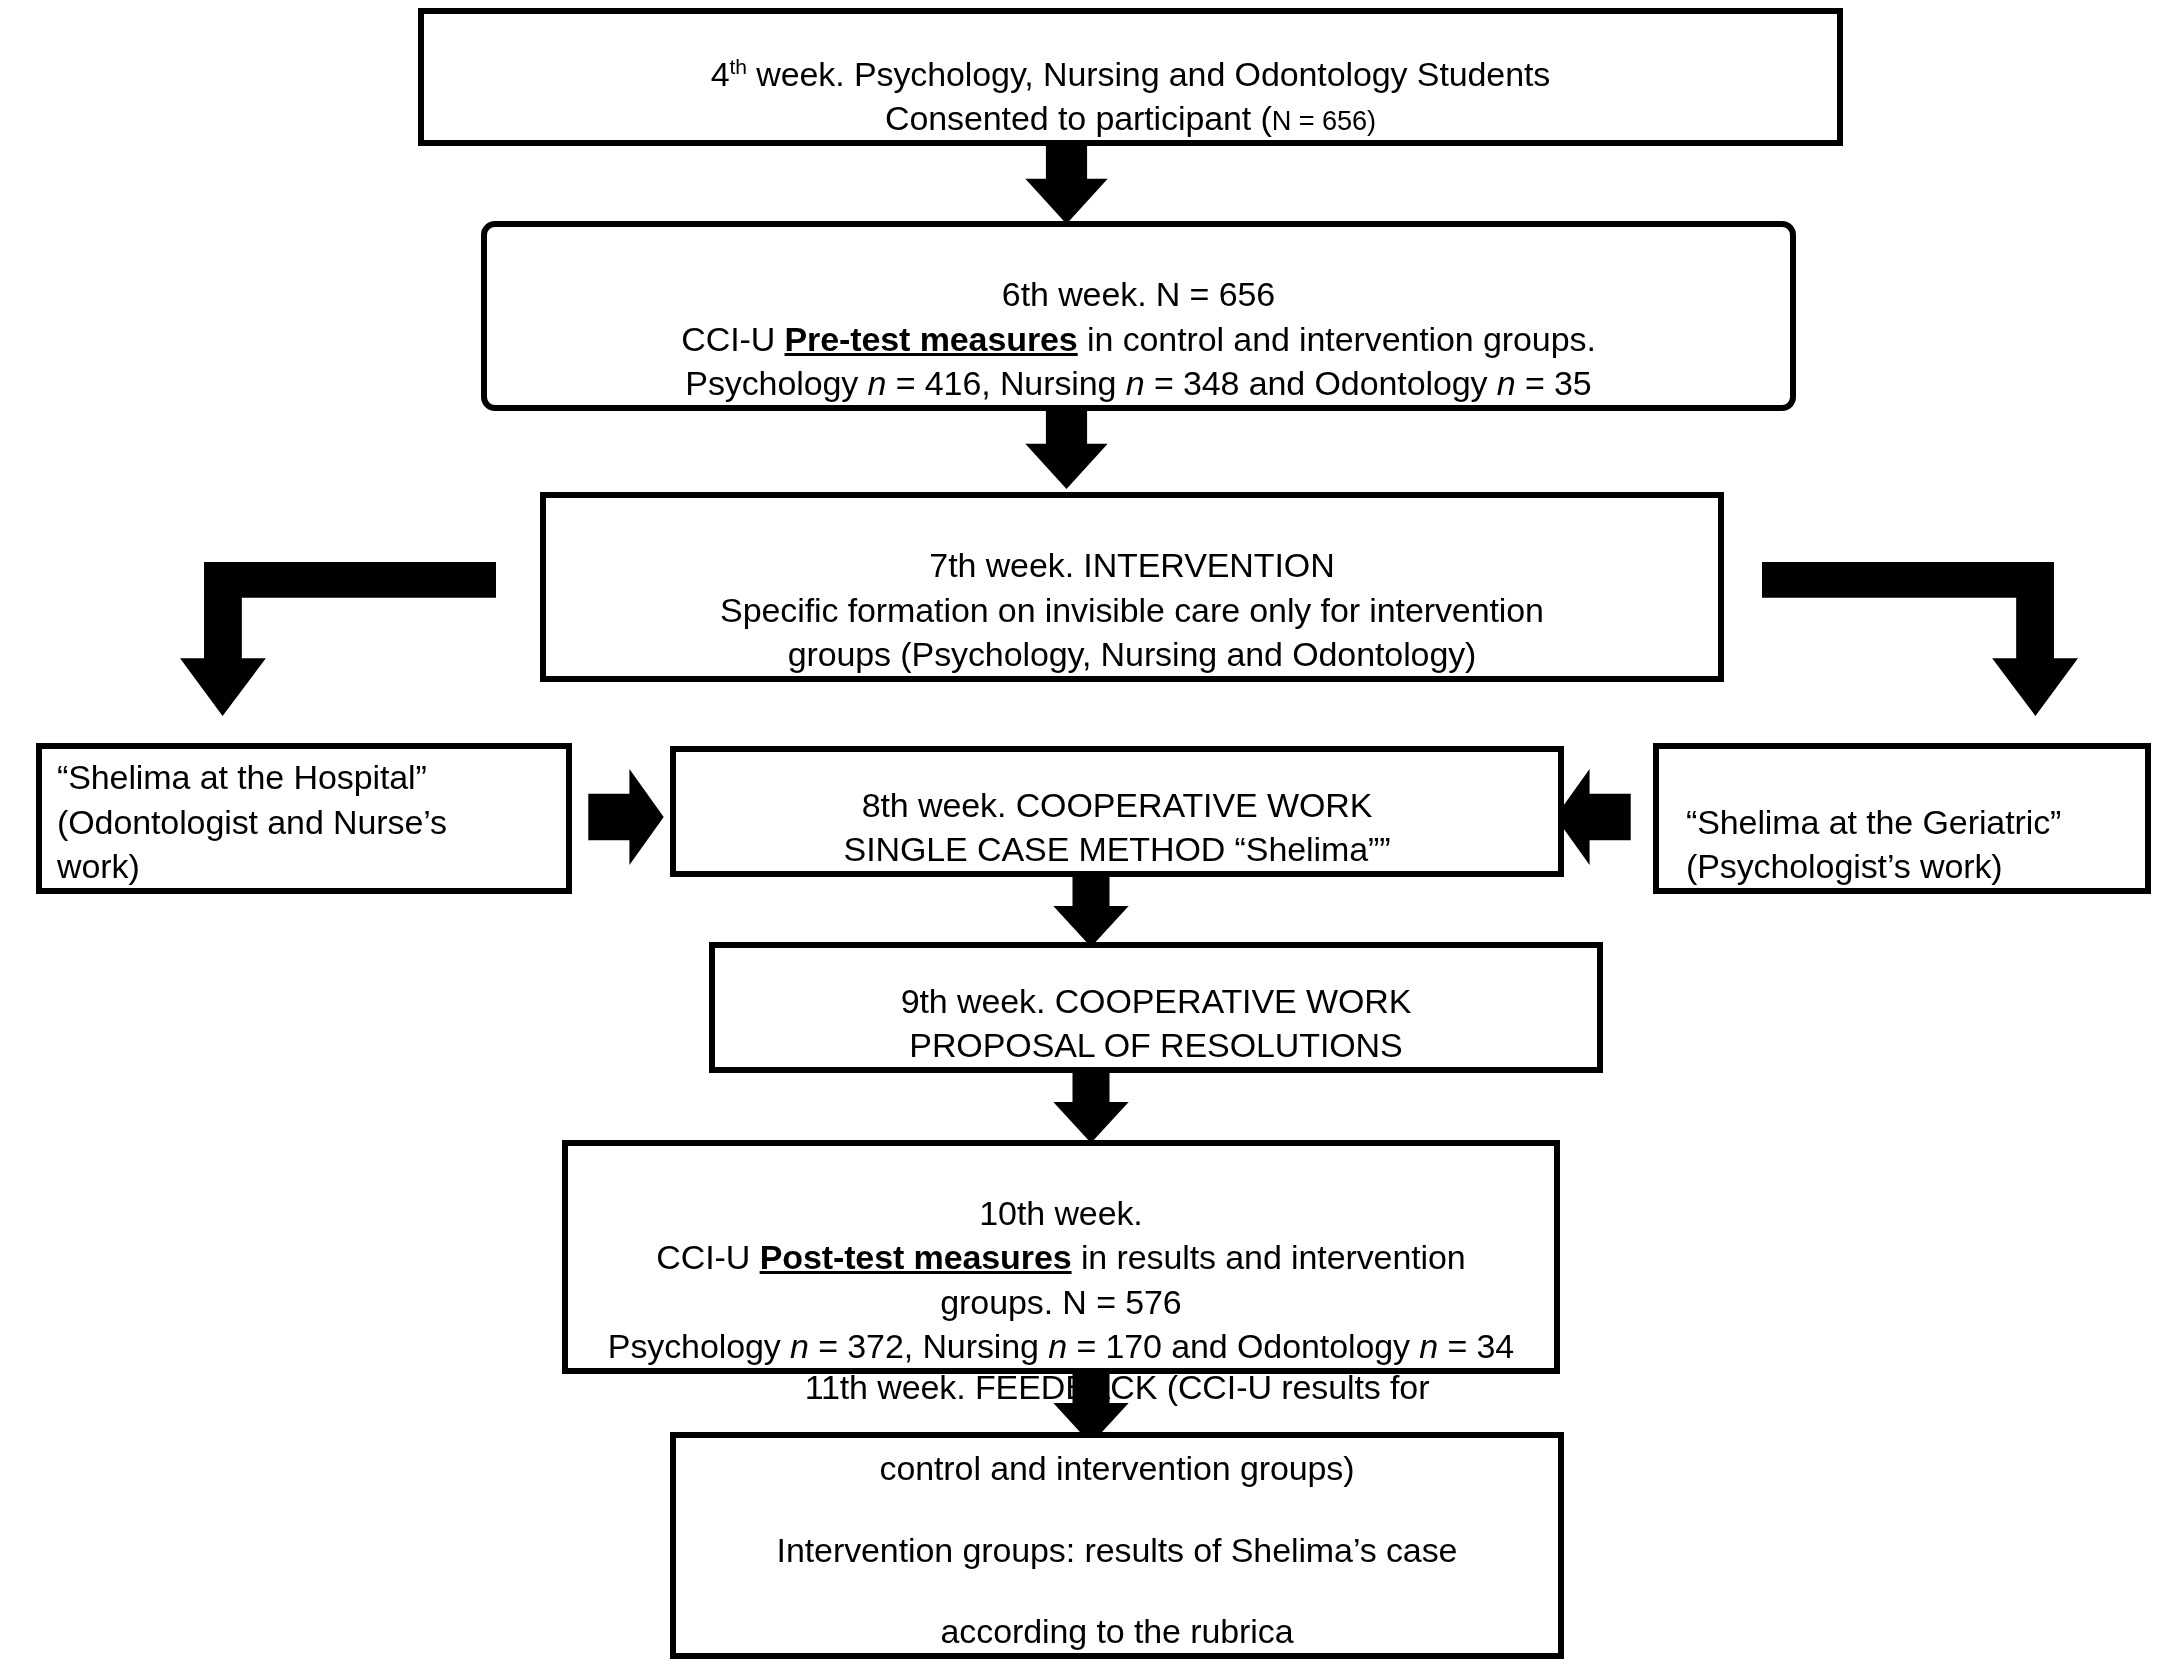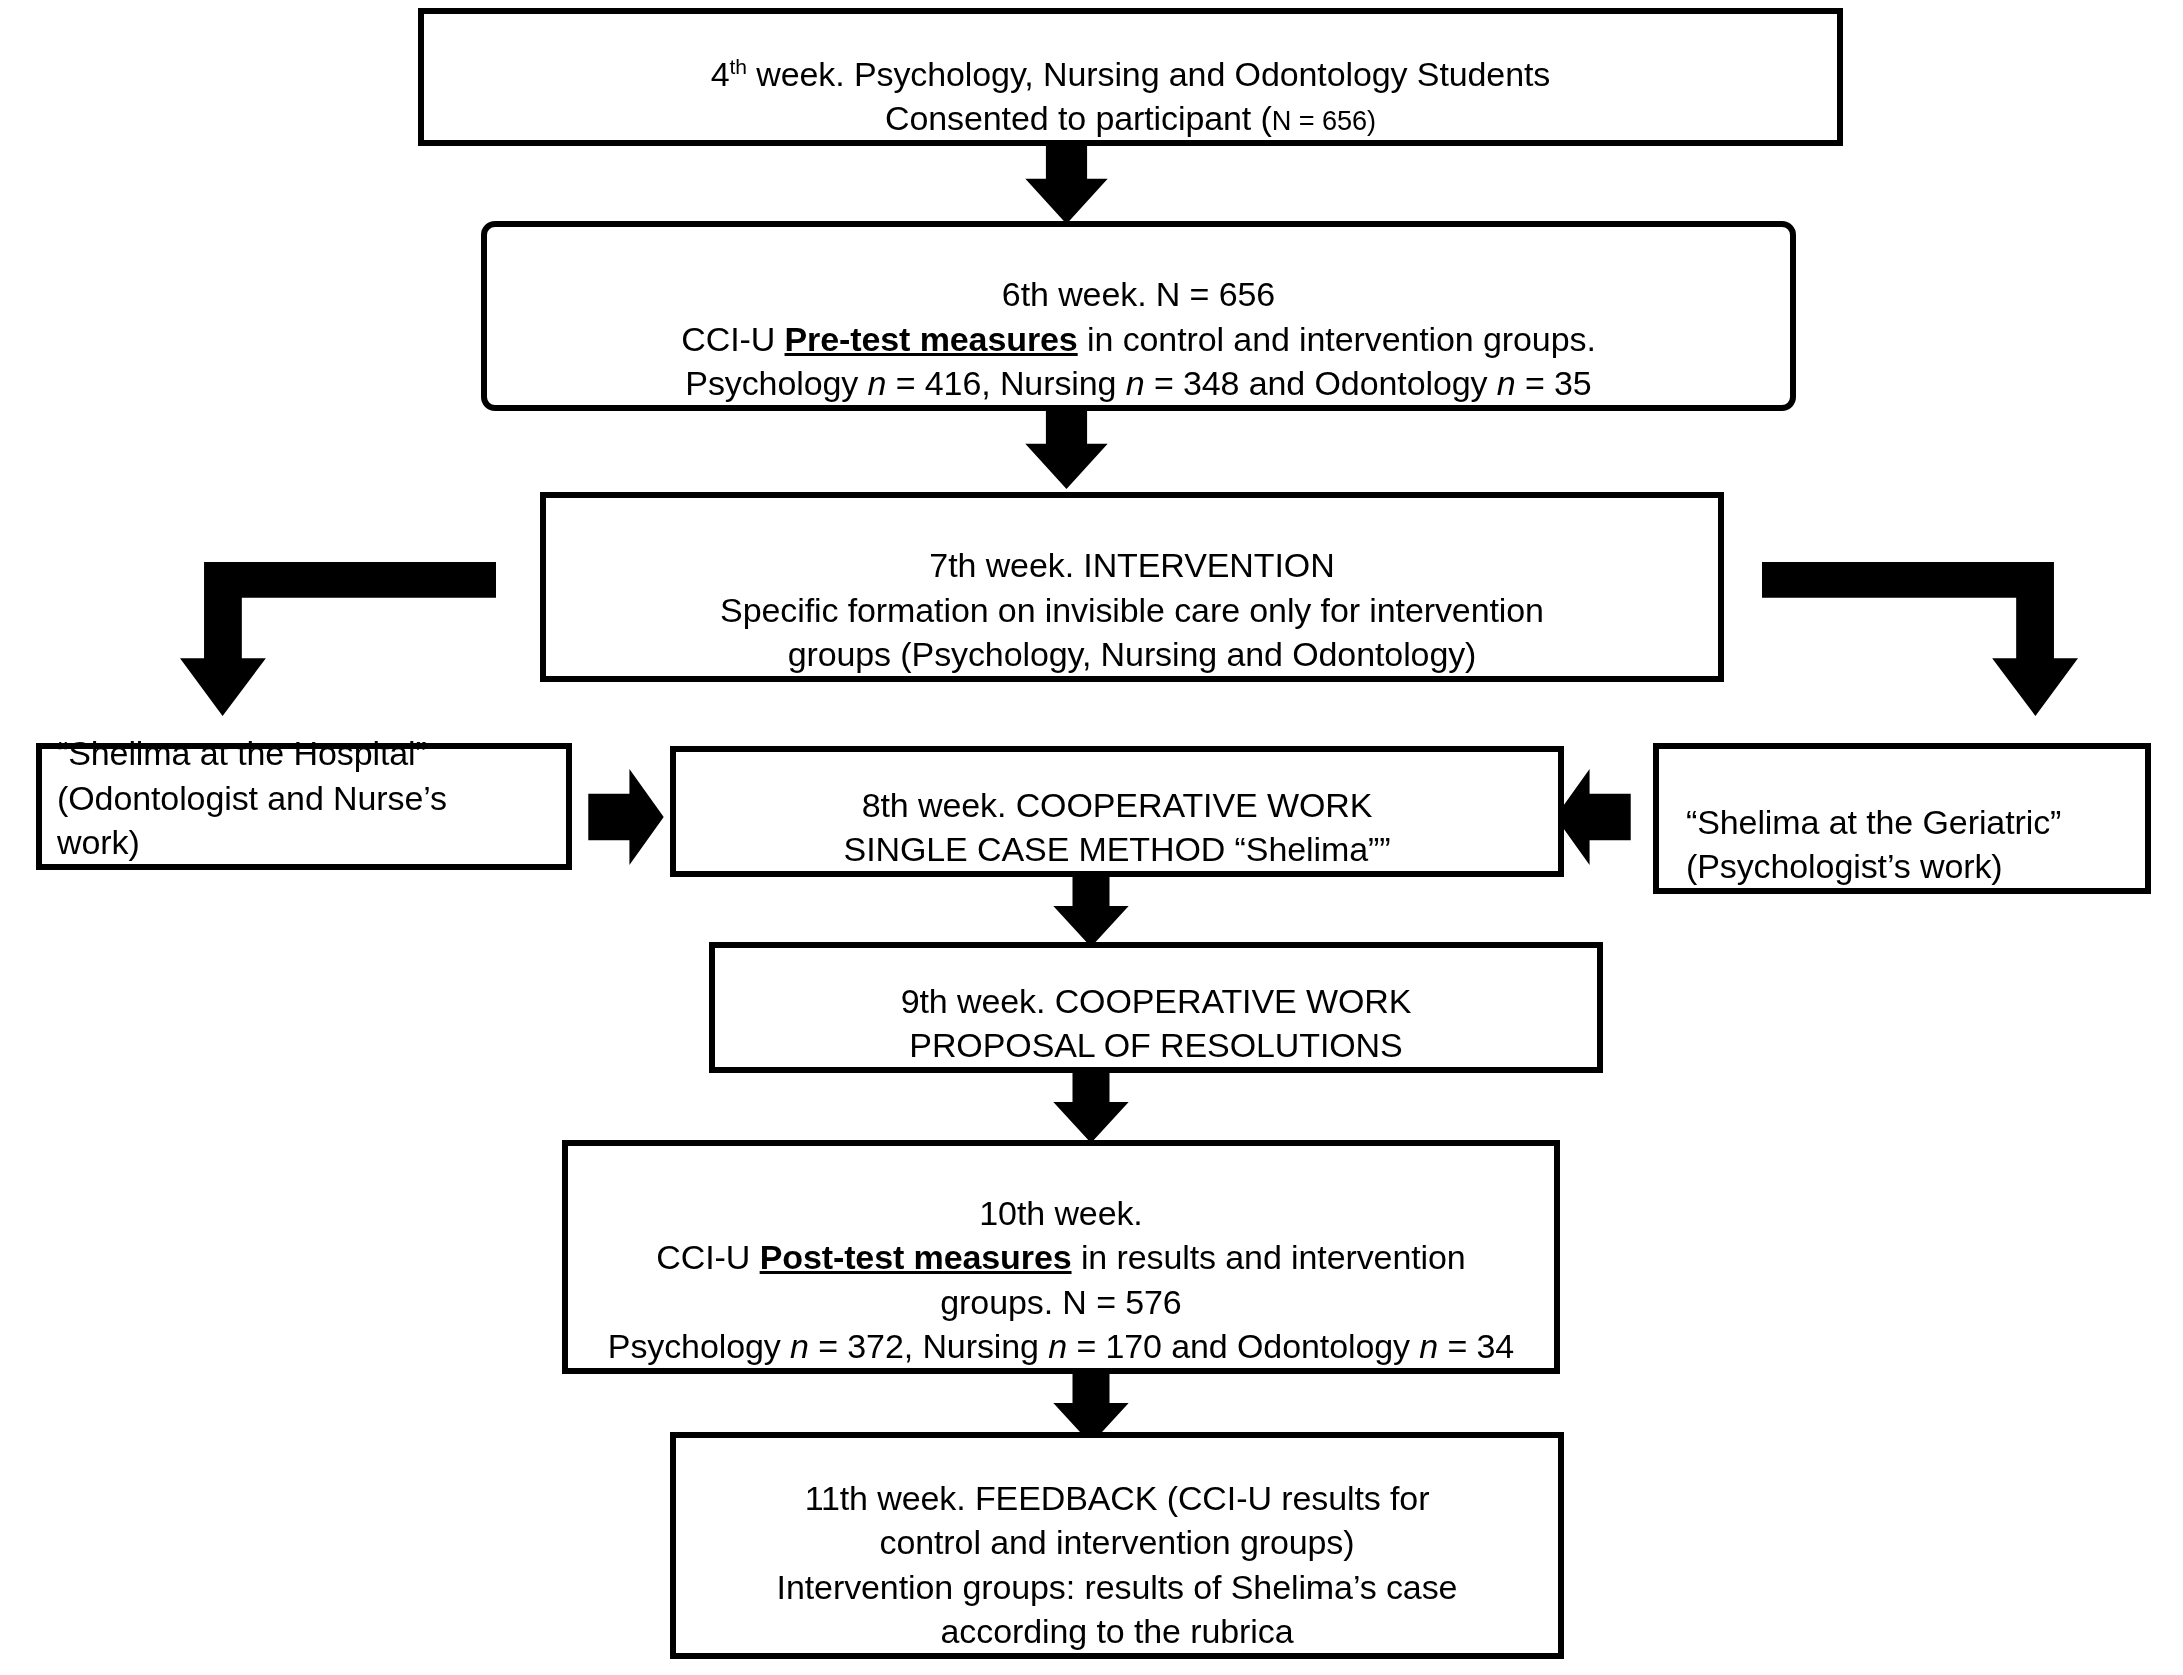--- a/index.html
+++ b/index.html
@@ -104,21 +104,21 @@
       <polygon points="460,0 460,52 90,52 90,140 125,140 62,224 0,140 35,140 35,0" fill="#000000"></polygon>
     </svg>
   </div>
 
   <div class="arrow" style="left:1762px; top:562px; width:316px; height:154px;">
     <svg width="316" height="154" viewBox="0 0 460 224">
       <polygon points="0,0 0,52 370,52 370,140 335,140 398,224 460,140 425,140 425,0" fill="#000000"></polygon>
     </svg>
   </div>
 
-  <div class="fbox left-al" style="left:36px; top:743px; width:536px; height:127px;">
+  <div class="fbox left-al" style="left:36px; top:743px; width:536px; height:151px;">
     <span class="ln">“Shelima at the Hospital”</span>
     <span class="ln">(Odontologist and Nurse’s</span>
     <span class="ln">work)</span>
   </div>
 
   <div class="arrow" style="left:588px; top:769px; width:76px; height:96px;">
     <svg width="76" height="96" viewBox="0 0 110 140">
       <polygon points="0,36 60,36 60,0 110,70 60,140 60,104 0,104" fill="#000000"></polygon>
     </svg>
   </div>
@@ -162,21 +162,21 @@
     <span class="ln">groups. N = 576</span>
     <span class="ln"><span>Psychology </span><span class="ital">n</span><span> = 372, Nursing </span><span class="ital">n</span><span> = 170 and Odontology </span><span class="ital">n</span><span> = 34</span></span>
   </div>
 
   <div class="arrow" style="left:1053px; top:1370px; width:76px; height:74px;">
     <svg width="76" height="74" viewBox="0 0 110 108">
       <polygon points="28,0 82,0 82,48 110,48 55,108 0,48 28,48" fill="#000000"></polygon>
     </svg>
   </div>
 
-  <div class="fbox" style="left:670px; top:1432px; width:894px; height:227px;">
+  <div class="fbox" style="left:670px; top:1432px; width:894px; height:227px;gap:37px;">
     <span class="ln">11th week. FEEDBACK (CCI-U results for</span>
     <span class="ln">control and intervention groups)</span>
     <span class="ln">Intervention groups: results of Shelima’s case</span>
     <span class="ln">according to the rubrica</span>
   </div>
 
 </div>
 
 
 </body></html>

